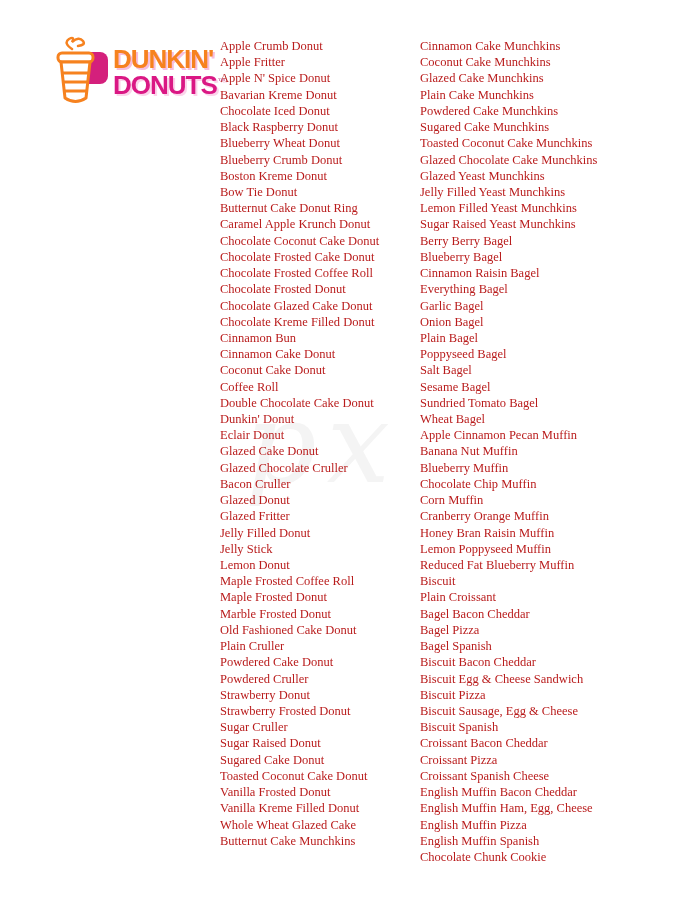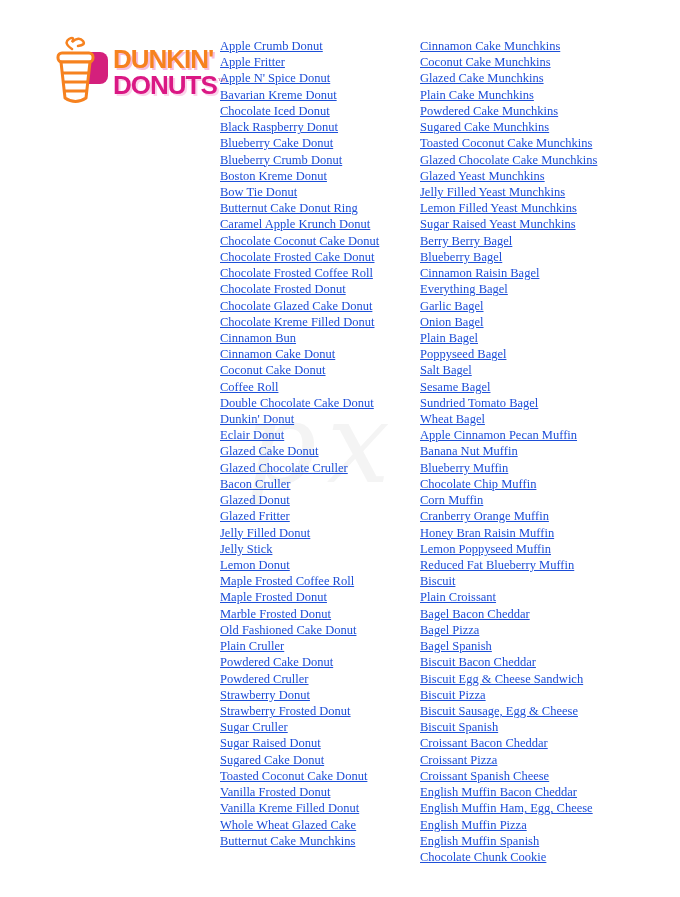--- a/index.html
+++ b/index.html
@@ -45,21 +45,21 @@
     font-family: "DejaVu Serif", serif; font-style: italic;
     font-size: 112px; letter-spacing: 10px;
     color: rgba(110, 110, 110, 0.08);
     pointer-events: none;
     user-select: none;
     text-align: center;
   }
   
   .col {
     position: absolute; top: 38px;
-    font-size: 12.5px; color: #1d4ed8; text-decoration: underline;
+    font-size: 12.5px; color: #b91c1c;
   }
   .col-left  { left: 220px; }
   .col-right { left: 420px; }
   .menu-item {
     height: 16.23px; line-height: 16.23px;
     white-space: nowrap;
   }
 </style>
 </head>
 <body>
@@ -87,21 +87,21 @@
 
   <div class="watermark">px</div>
 
   <div class="col col-left">
       <div class="menu-item">Apple Crumb Donut</div>
       <div class="menu-item">Apple Fritter</div>
       <div class="menu-item">Apple N' Spice Donut</div>
       <div class="menu-item">Bavarian Kreme Donut</div>
       <div class="menu-item">Chocolate Iced Donut</div>
       <div class="menu-item">Black Raspberry Donut</div>
-      <div class="menu-item">Blueberry Cake Donut</div>
+      <div class="menu-item">Blueberry Wheat Donut</div>
       <div class="menu-item">Blueberry Crumb Donut</div>
       <div class="menu-item">Boston Kreme Donut</div>
       <div class="menu-item">Bow Tie Donut</div>
       <div class="menu-item">Butternut Cake Donut Ring</div>
       <div class="menu-item">Caramel Apple Krunch Donut</div>
       <div class="menu-item">Chocolate Coconut Cake Donut</div>
       <div class="menu-item">Chocolate Frosted Cake Donut</div>
       <div class="menu-item">Chocolate Frosted Coffee Roll</div>
       <div class="menu-item">Chocolate Frosted Donut</div>
       <div class="menu-item">Chocolate Glazed Cake Donut</div>

